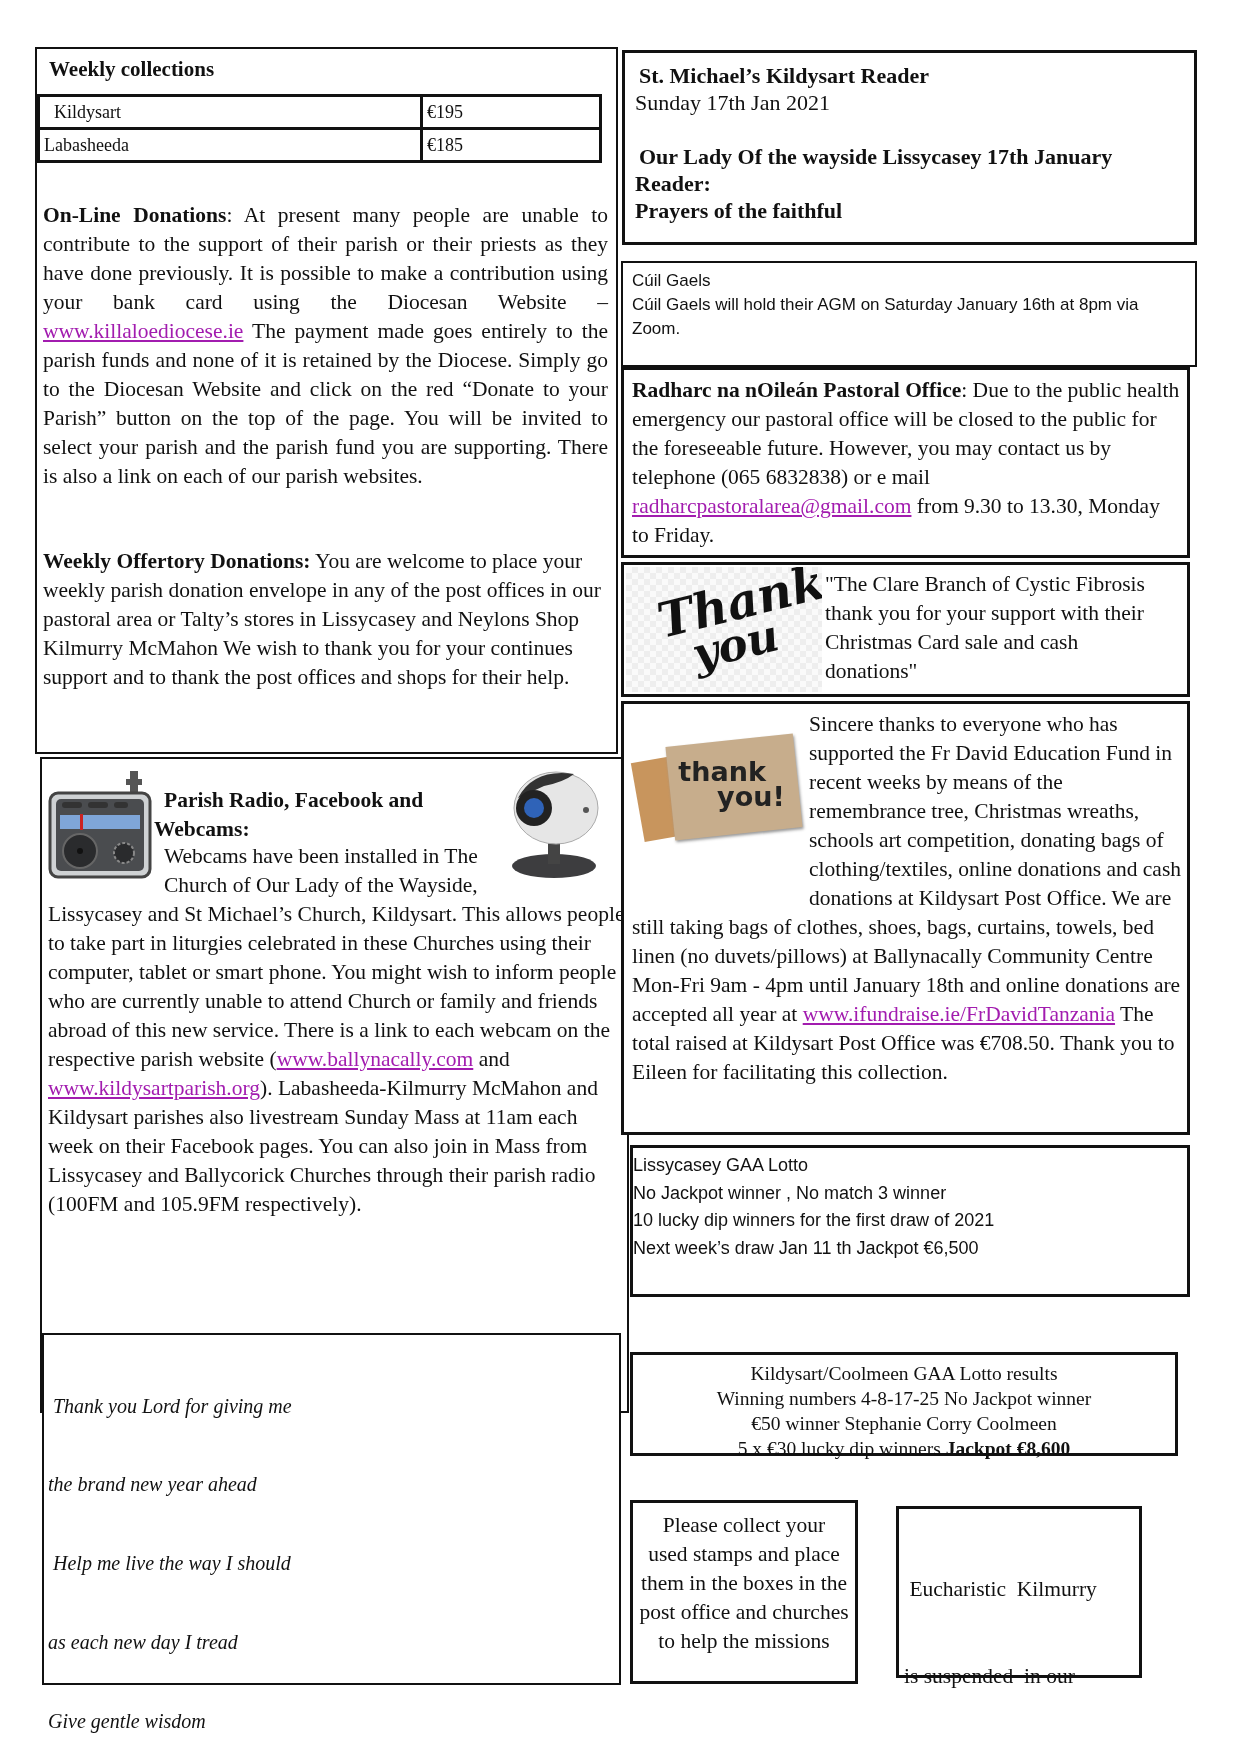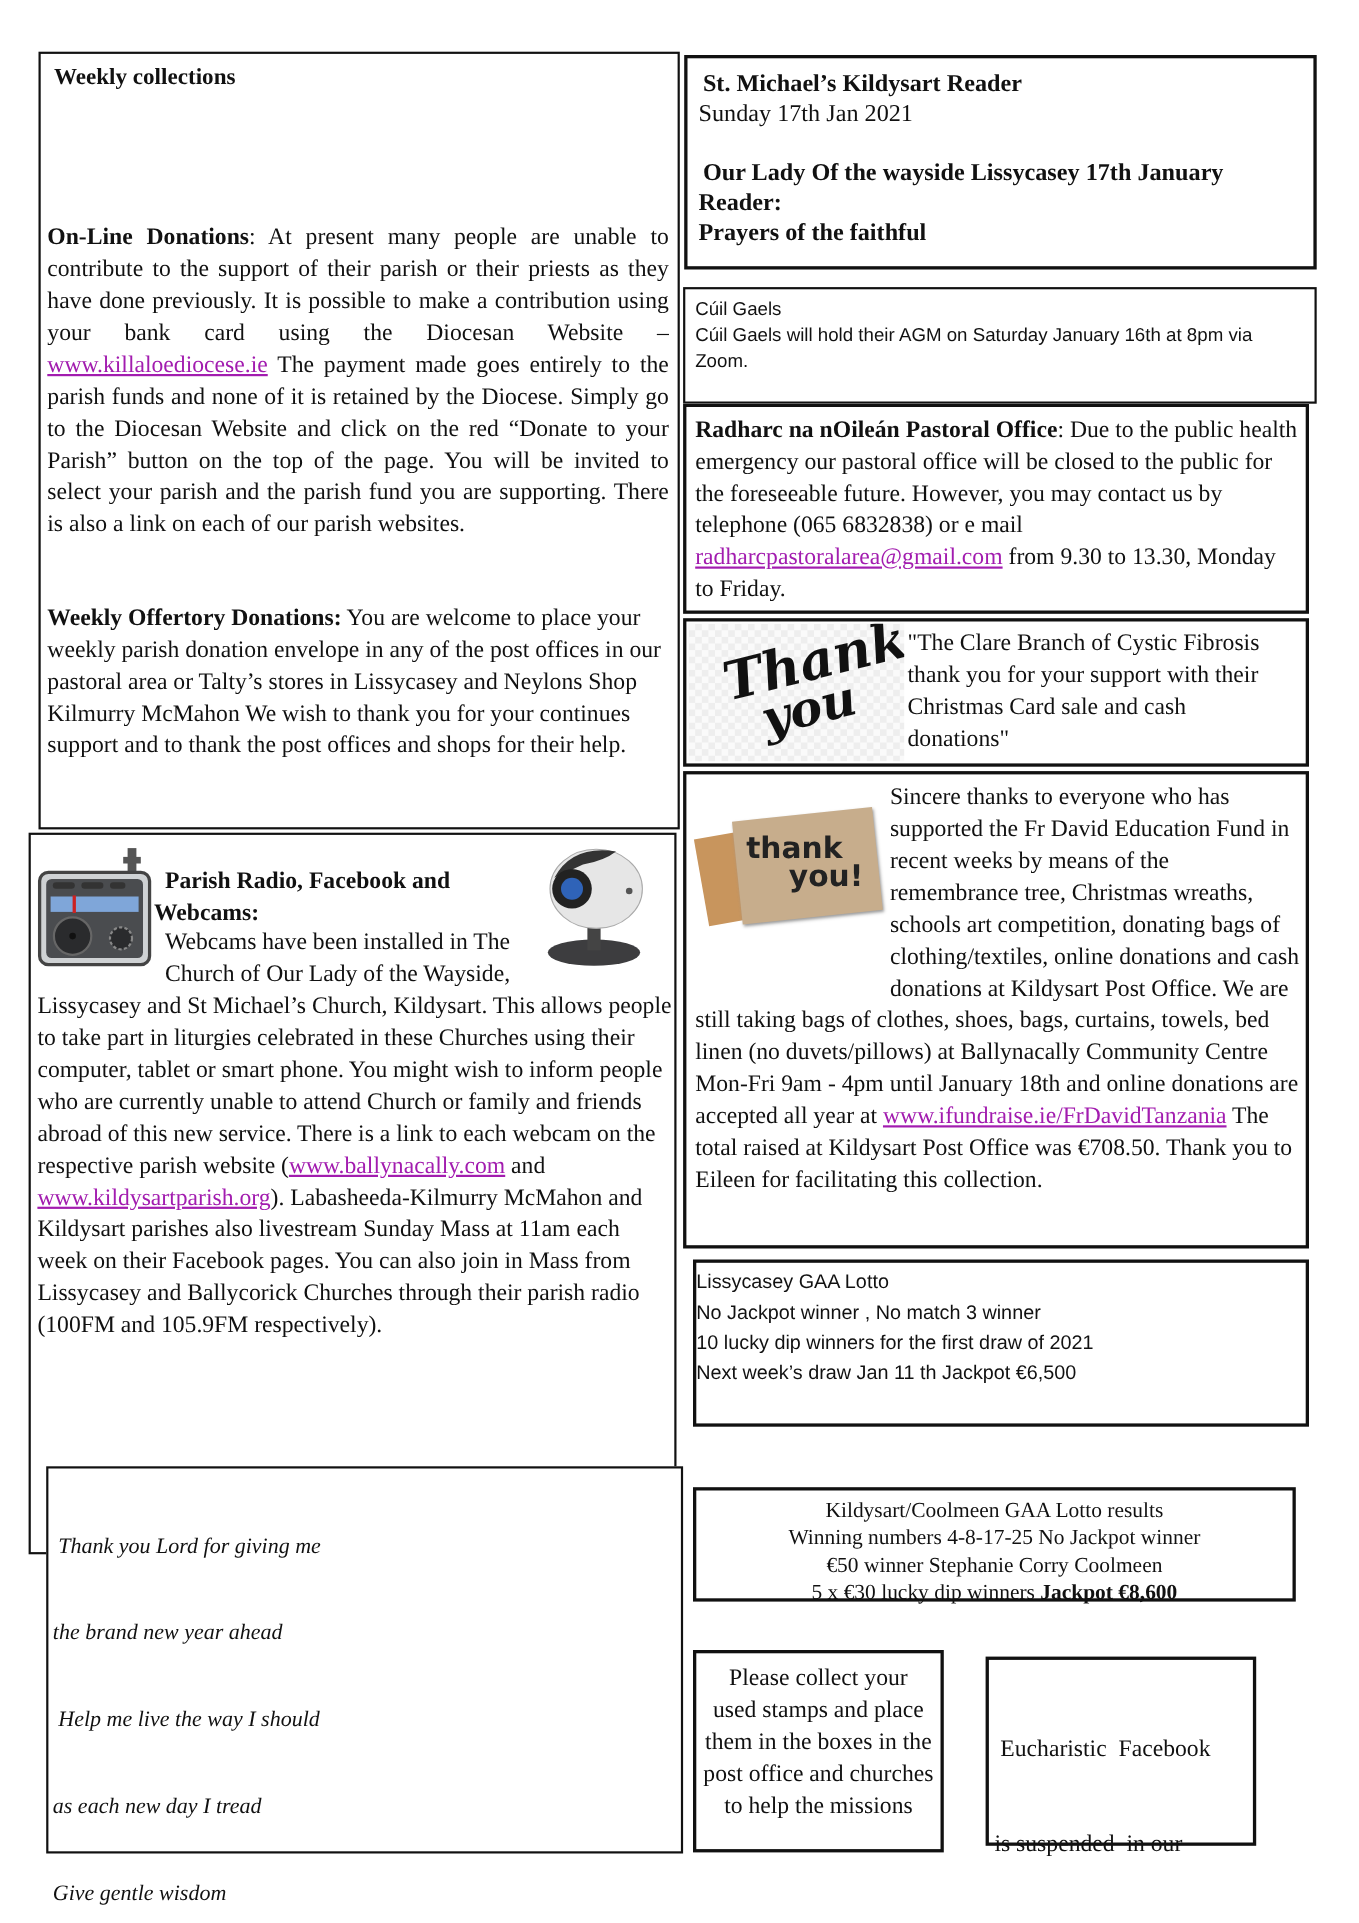--- a/index.html
+++ b/index.html
@@ -18,31 +18,43 @@
   #wc-table td { border:3px solid #111; height:33px; padding:0 4px; box-sizing:border-box; }
 
   
   .img { position:absolute; }
 </style>
 </head>
 <body>
 
 <div class="box" style="left:35px; top:47px; width:583px; height:707px;">
   <div id="wc-title">Weekly collections</div>
+  <table id="wc-table" style="width:565px;">
+    <tbody>
+        <tr>
+      <td style="width:383px; padding-left:14px;">Kildysart</td>
+      <td>€195</td>
+    </tr>
+    <tr>
+      <td>Labasheeda</td>
+      <td>€185</td>
+    </tr>
+  </tbody>
+    </table>
 
   <p class="p" style="position:absolute; left:6px; top:152px; width:565px; text-align:justify;">
     <b>On-Line Donations</b><span>: At present many people are unable to contribute to the support of their parish or their priests as they have done previously. It is possible to make a contribution using your bank card using the Diocesan Website – </span><a class="lnk">www.killaloediocese.ie</a><span> The payment made goes entirely to the parish funds and none of it is retained by the Diocese. Simply go to the Diocesan Website and click on the red “Donate to your Parish” button on the top of the page. You will be invited to select your parish and the parish fund you are supporting. There is also a link on each of our parish websites.</span>
   </p>
 
   <p class="p" style="position:absolute; left:6px; top:498px; width:565px;">
     <b>Weekly Offertory Donations:</b><span> You are welcome to place your weekly parish donation envelope in any of the post offices in our pastoral area or Talty’s  stores in Lissycasey and Neylons Shop Kilmurry McMahon We wish to thank you for your continues support and to thank the post offices  and shops for their help.</span>
   </p>
 </div>
 
-<div class="box" style="left:26px; top:757px; width:589px; height:656px;">
+<div class="box" style="left:40px; top:757px; width:589px; height:656px;">
 
   <svg class="img" style="left:6px; top:12px;" width="104" height="110" viewBox="0 0 104 110">
     <rect x="82" y="0" width="8" height="28" fill="#555"></rect>
     <rect x="78" y="8" width="16" height="6" fill="#555"></rect>
     <rect x="2" y="22" width="100" height="84" rx="8" fill="#cfd2d4" stroke="#444" stroke-width="3"></rect>
     <rect x="8" y="28" width="88" height="72" rx="5" fill="#4a4c4f"></rect>
     <rect x="14" y="31" width="20" height="6" rx="3" fill="#333"></rect>
       <rect x="40" y="31" width="20" height="6" rx="3" fill="#333"></rect>
       <rect x="66" y="31" width="14" height="6" rx="3" fill="#333"></rect>
     <rect x="12" y="44" width="80" height="14" fill="#7fa6d9"></rect>
@@ -161,19 +173,19 @@
     <div>Please  collect your</div>
     <div>used stamps and place</div>
     <div>them in the boxes  in the</div>
     <div>post office and churches</div>
     <div>to help the missions</div>
   </div>
 </div>
 
 <div class="box thick" style="left:896px; top:1506px; width:246px; height:172px;">
     <div style="position:absolute; left:5px; top:8px; font-size:21.5px; line-height:29px; white-space:pre;">
-    <div> Eucharistic  Facebook</div>
+    <div> Eucharistic  Kilmurry</div>
     <div>is suspended  in our</div>
     
     
     
   </div>
 </div>
 
 </body></html>

